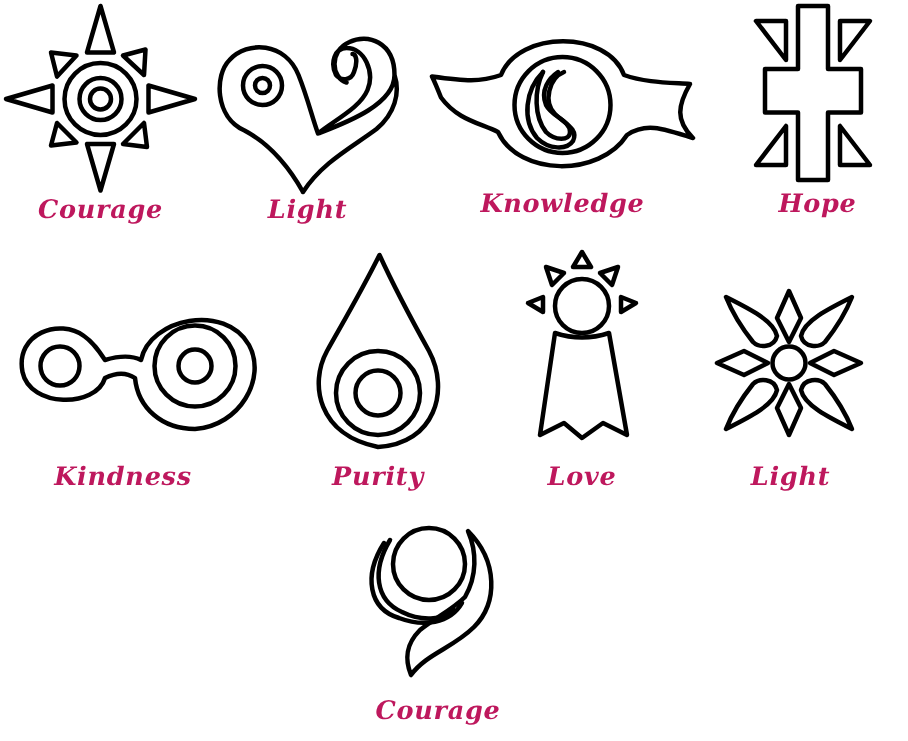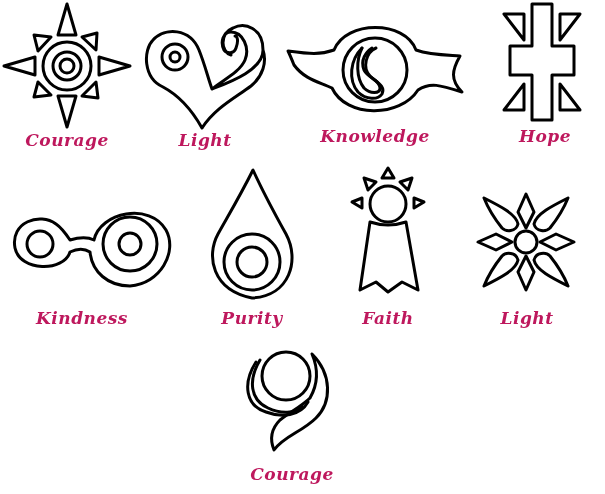--- a/index.html
+++ b/index.html
@@ -89,21 +89,21 @@
   <svg width="120" height="180">
     <circle cx="58" cy="44" r="18"></circle>
     <polygon points="58,8 64,18 52,18"></polygon>
     <polygon points="34,18 46,22 38,30"></polygon>
     <polygon points="82,18 70,22 78,30"></polygon>
     <polygon points="22,42 32,38 32,48"></polygon>
     <polygon points="94,42 84,38 84,48"></polygon>
     <path d="M40,62 C52,66 64,66 76,62 L88,130 L72,122 L58,132 L46,122 L30,130 Z"></path>
   </svg>
 </div>
-<div class="label" style="left:388px;top:308px;">Faith</div>
+<div class="label" style="left:388px;top:308px;">Love</div>
 
 <div class="crest" style="left:460px;top:180px;width:145px;height:160px;">
   <svg width="145" height="160">
     <circle cx="66" cy="62" r="11"></circle>
     <polygon points="66,14 74,32 66,48 58,32"></polygon>
     <polygon points="66,76 74,92 66,110 58,92"></polygon>
     <polygon points="18,62 36,54 52,62 36,70"></polygon>
     <polygon points="114,62 96,54 80,62 96,70"></polygon>
     <path d="M24,18 C40,26 56,34 58,44 C56,52 46,52 42,48 C34,38 28,28 24,18 Z"></path>
     <path d="M108,18 C92,26 76,34 74,44 C76,52 86,52 90,48 C98,38 104,28 108,18 Z"></path>

